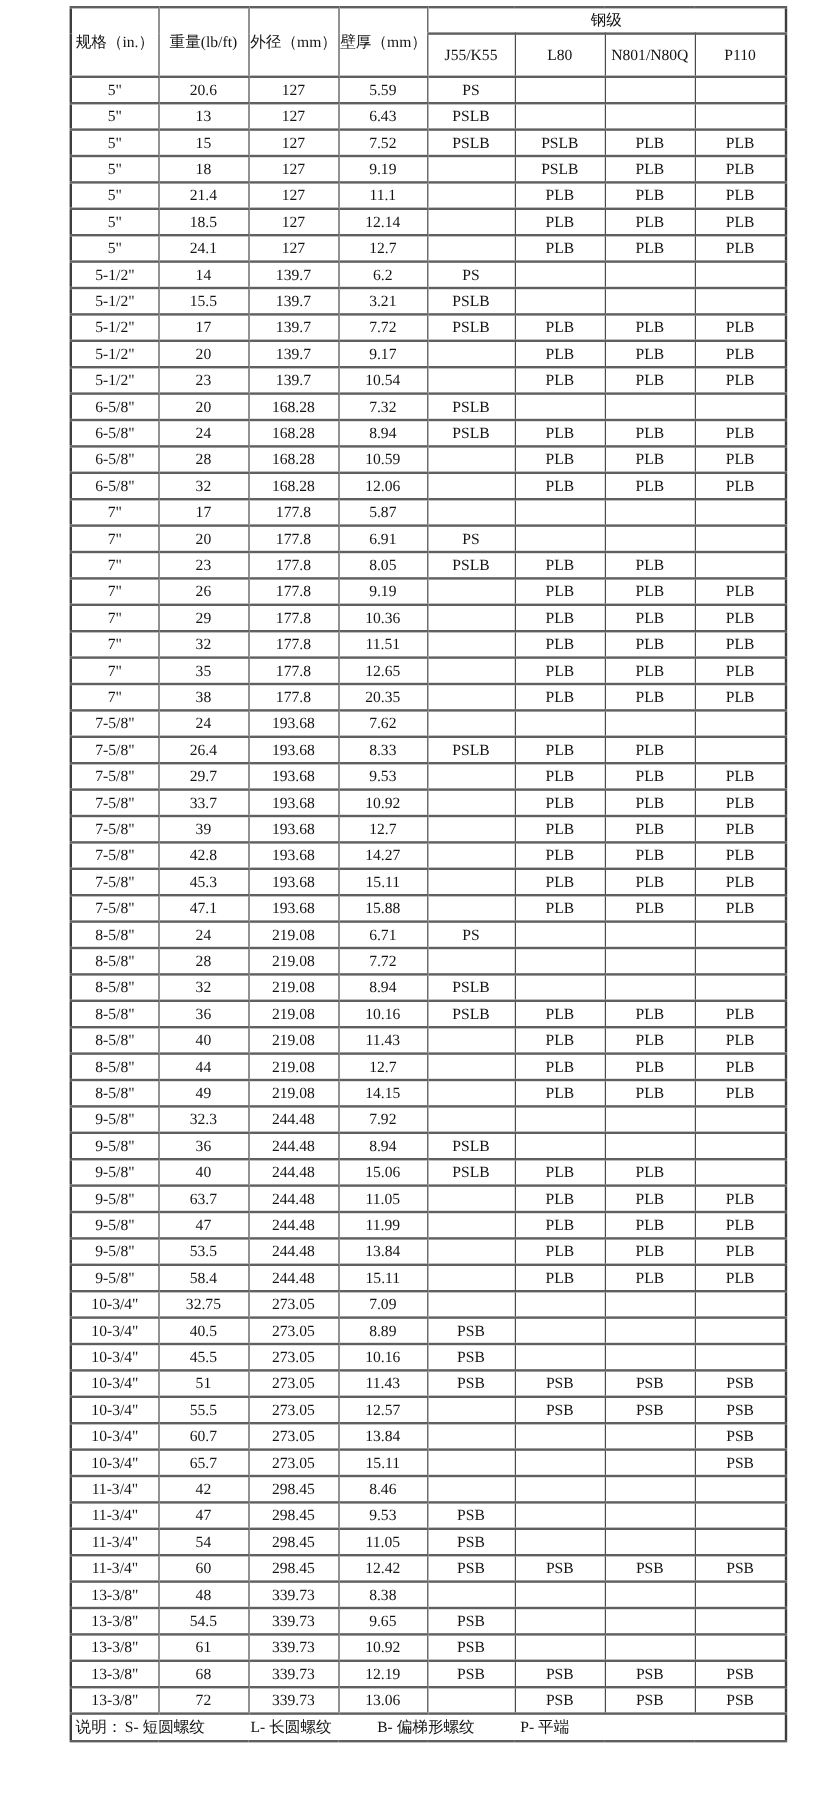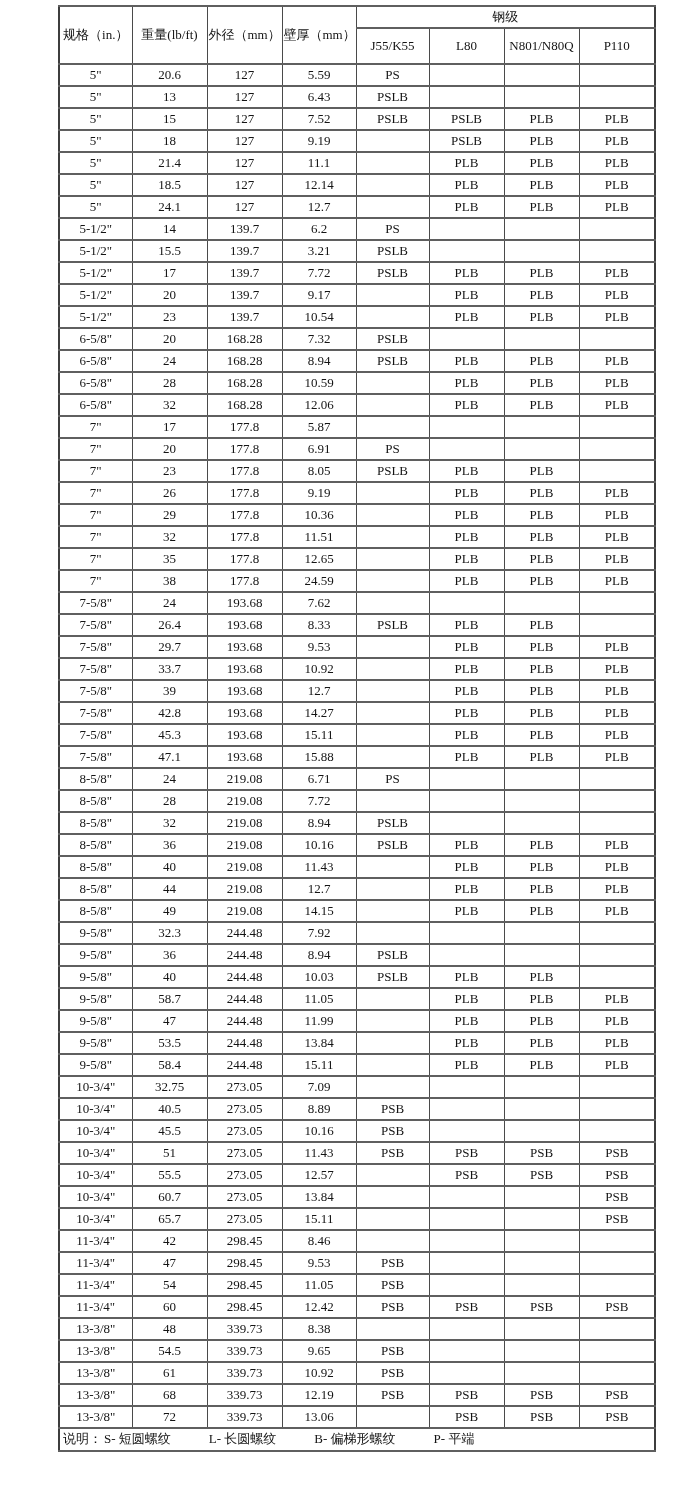--- a/index.html
+++ b/index.html
@@ -312,21 +312,21 @@
           <td>12.65</td>
           <td></td>
           <td>PLB</td>
           <td>PLB</td>
           <td>PLB</td>
         </tr>
         <tr>
           <td>7"</td>
           <td>38</td>
           <td>177.8</td>
-          <td>24.59</td>
+          <td>20.35</td>
           <td></td>
           <td>PLB</td>
           <td>PLB</td>
           <td>PLB</td>
         </tr>
         <tr>
           <td>7-5/8"</td>
           <td>24</td>
           <td>193.68</td>
           <td>7.62</td>
@@ -492,29 +492,29 @@
           <td>8.94</td>
           <td>PSLB</td>
           <td></td>
           <td></td>
           <td></td>
         </tr>
         <tr>
           <td>9-5/8"</td>
           <td>40</td>
           <td>244.48</td>
-          <td>10.03</td>
+          <td>15.06</td>
           <td>PSLB</td>
           <td>PLB</td>
           <td>PLB</td>
           <td></td>
         </tr>
         <tr>
           <td>9-5/8"</td>
-          <td>58.7</td>
+          <td>63.7</td>
           <td>244.48</td>
           <td>11.05</td>
           <td></td>
           <td>PLB</td>
           <td>PLB</td>
           <td>PLB</td>
         </tr>
         <tr>
           <td>9-5/8"</td>
           <td>47</td>

